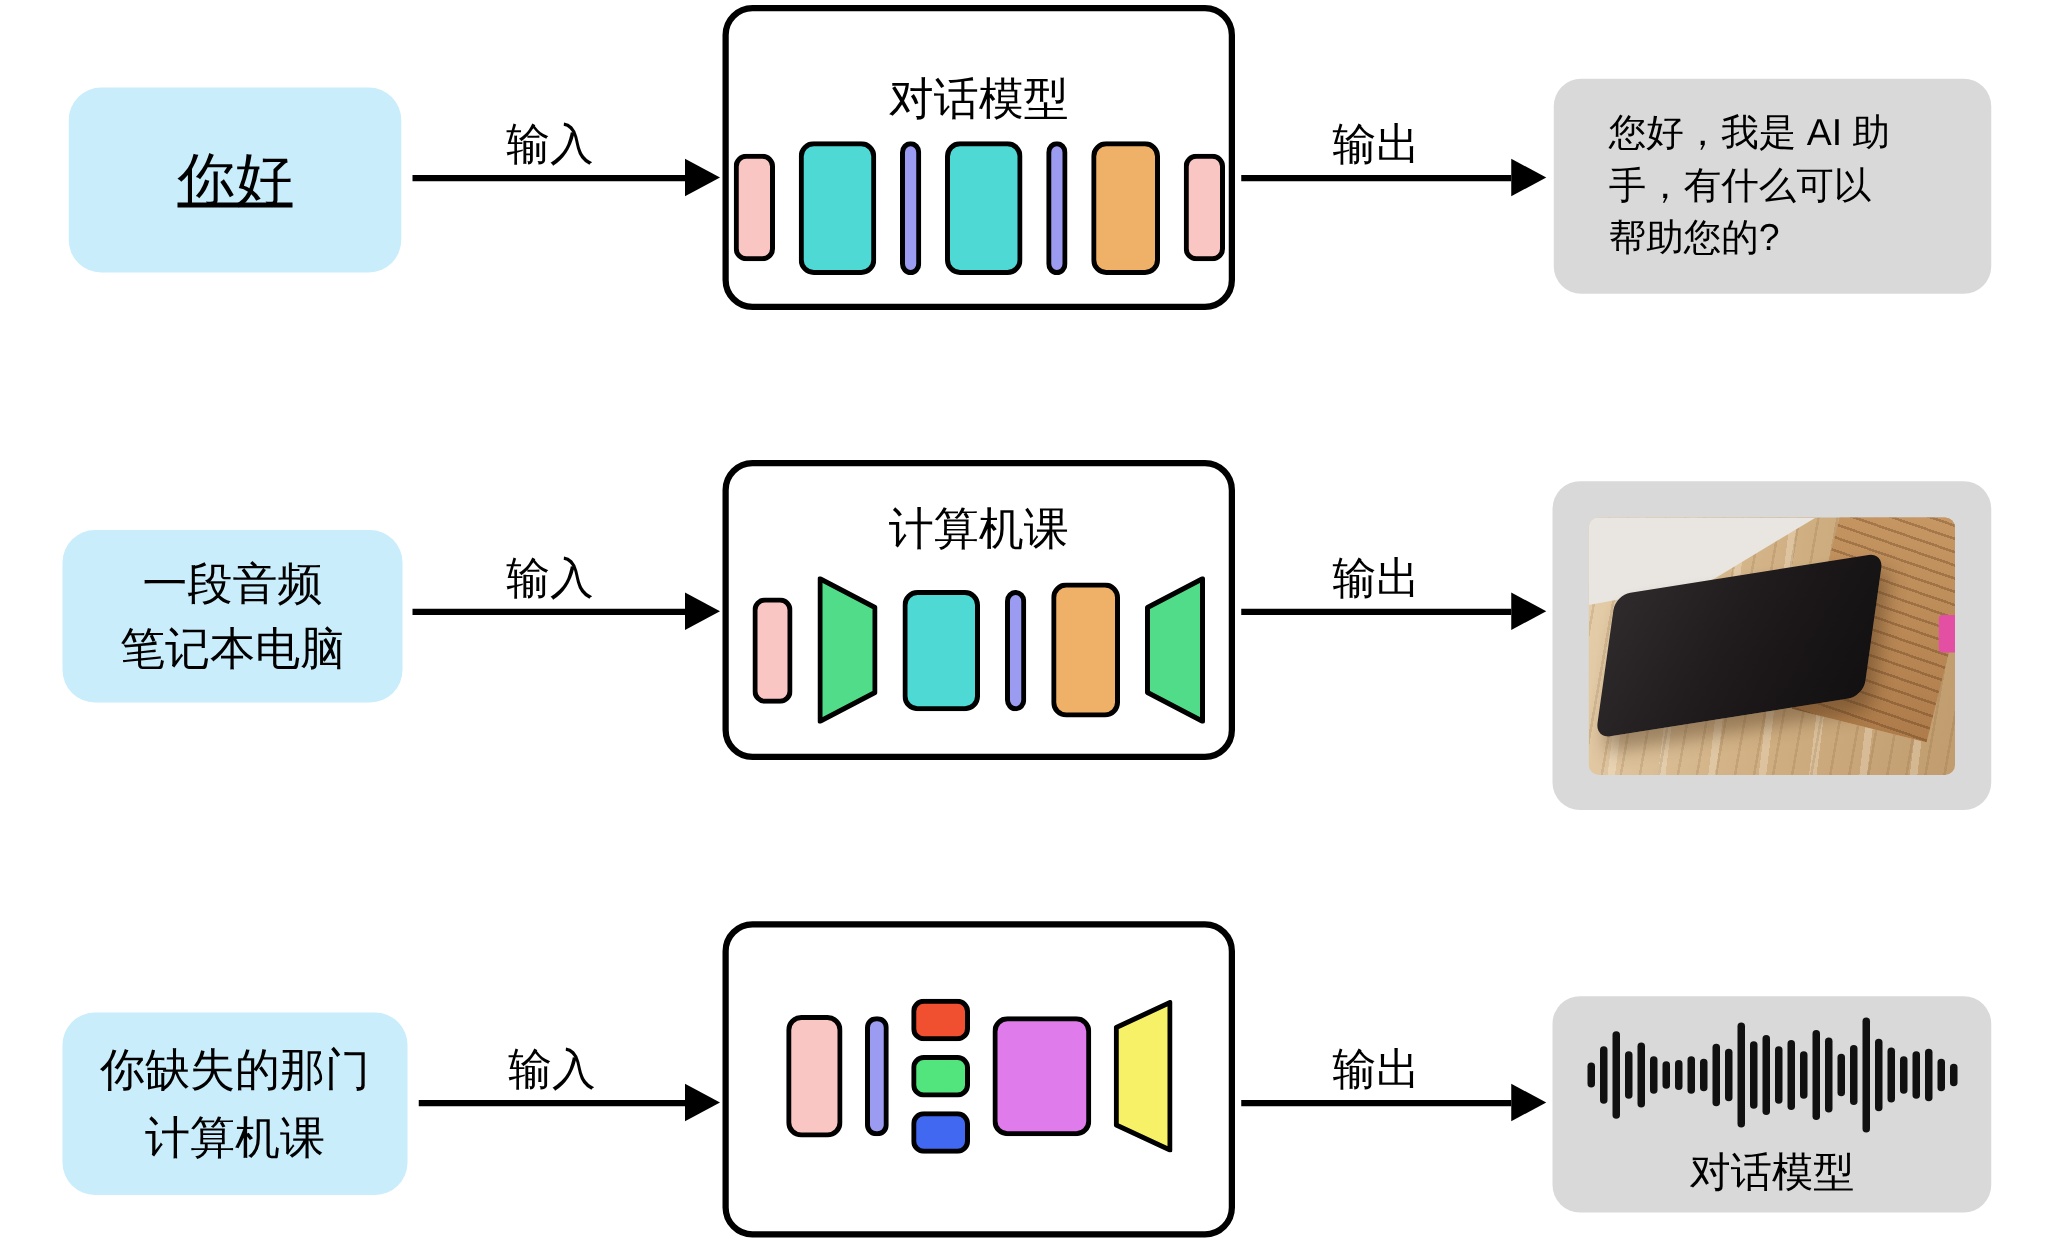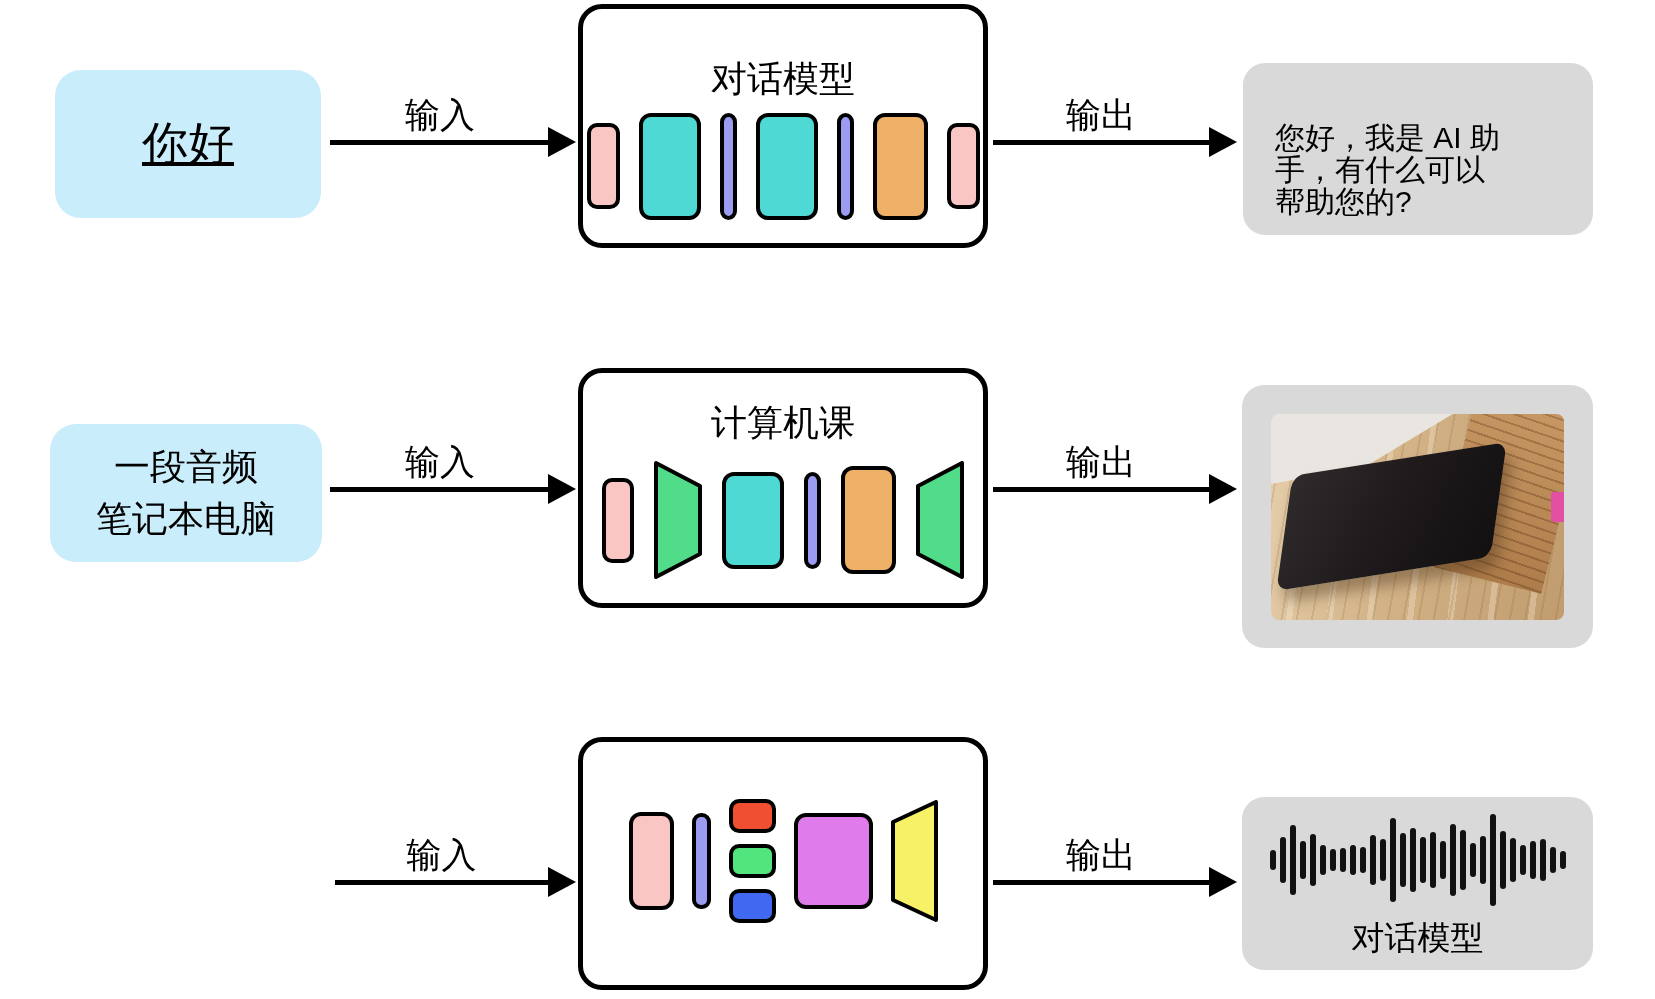--- a/index.html
+++ b/index.html
@@ -33,21 +33,21 @@
   .blocks{flex:1;display:flex;align-items:center;justify-content:center;width:100%;}
   .m1 .blocks{gap:19px;padding-bottom:12px;}
   .m2 .blocks{gap:20px;padding-bottom:8px;}
   .m3 .blocks{gap:18px;padding-bottom:6px;}
   .blocks svg{display:block;}
   .stack{display:flex;flex-direction:column;}
 
   
   .graybox{position:absolute;background:var(--c-output_bg,#D9D9D9);border-radius:22px;box-sizing:border-box;}
   .gray1{left:1243px;top:63px;width:350px;height:172px;}
-  .gray-text{padding:23px 32px;font-size:30px;line-height:32px;white-space:pre-line;margin-top:36px;}
+  .gray-text{padding:23px 44px;font-size:30px;line-height:42px;white-space:pre-line;}
   .gray2{left:1242px;top:385px;width:351px;height:263px;}
   .gray3{left:1242px;top:797px;width:351px;height:173px;display:flex;flex-direction:column;
          align-items:center;justify-content:center;}
 
   
   .photo{position:absolute;left:1271px;top:414px;width:293px;height:206px;border-radius:8px;overflow:hidden;
          background:linear-gradient(100deg,#E6CFAC,#D2B286 45%,#C09C6E);}
   .photo .grain{position:absolute;inset:0;z-index:1;background:
       repeating-linear-gradient(100deg, rgba(122,86,44,0.16) 0px, rgba(122,86,44,0.16) 2px, rgba(255,255,255,0) 2px, rgba(255,255,255,0) 15px),
       repeating-linear-gradient(97deg, rgba(255,246,230,0.28) 0px, rgba(255,246,230,0.28) 6px, rgba(255,255,255,0) 6px, rgba(255,255,255,0) 40px);}
@@ -155,20 +155,22 @@
 
   <div class="graybox gray2"></div>
   <div class="photo">
     <div class="grain"></div>
     <div class="wall"></div>
     <div class="cabinet"></div>
     <div class="pink-object"></div>
     <div class="laptop"></div>
   </div>
 
+  <div class="inputbox r3">你缺失的那门
+计算机课</div>
 
   <div class="arrow-line" style="left:335px;top:880px;width:213px;"></div>
   <div class="arrow-head" style="left:548px;top:867px;"></div>
   <div class="flow-label" style="left:335px;top:832px;width:213px;">输入</div>
 
   <div class="model m3">
     <div class="blocks">
         <svg width="45" height="98">
           <rect x="2" y="2" width="41" height="94" rx="10" fill="#FAC6C3" stroke="#000000" stroke-width="4"></rect>
         </svg>

